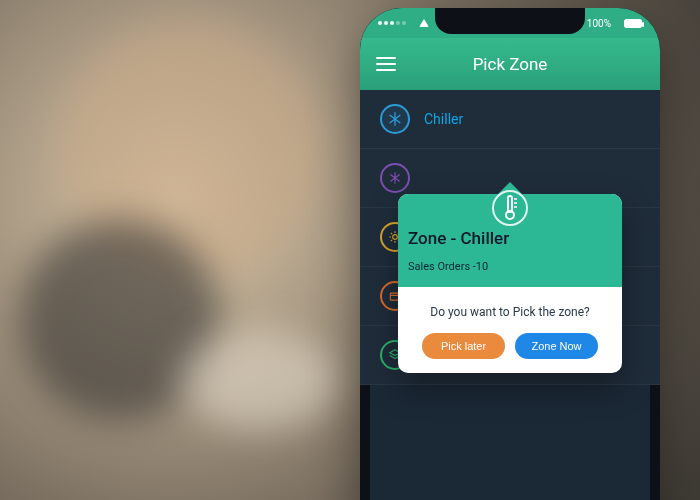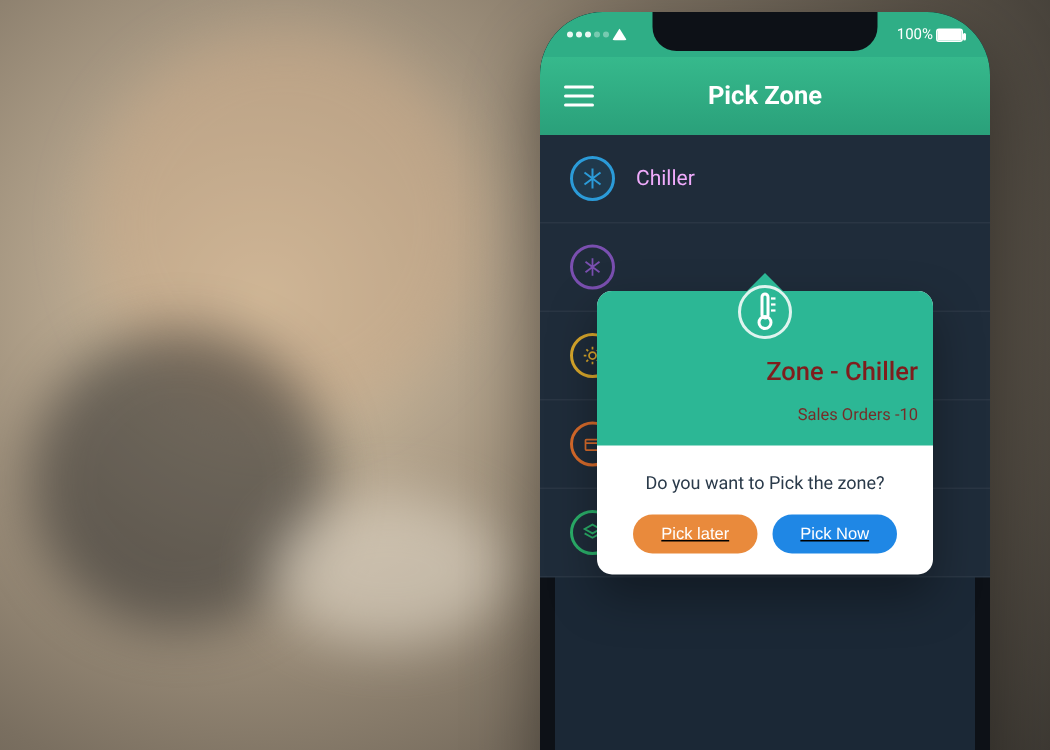--- a/index.html
+++ b/index.html
@@ -29,79 +29,79 @@
     position:absolute; top:0; left:50%; transform:translateX(-50%);
     width:150px; height:26px; background:#0d1117;
     border-bottom-left-radius:16px; border-bottom-right-radius:16px;
     z-index:5;
   }
   .statusbar {
     height:30px; display:flex; align-items:center; justify-content:space-between;
     padding:0 18px; font-size:10px; color:#fff;
     background: linear-gradient(#2fae86,#2fae86);
   }
-  .sb-left, .sb-right { display:flex; align-items:center; gap:2px; }
+  .sb-left, .sb-right { display:flex; align-items:center; gap:13px; }
   .dots { display:flex; gap:2px; }
   .dots span { width:4px; height:4px; border-radius:50%; background:#fff; opacity:.9; }
   .dots span:nth-child(4), .dots span:nth-child(5){ opacity:.35; }
   .wifi { width:0; height:0; border-left:5px solid transparent; border-right:5px solid transparent; border-bottom:8px solid #fff; border-radius:2px; }
   .battery { width:18px; height:9px; border:1px solid #fff; border-radius:2px; position:relative; }
   .battery::after { content:""; position:absolute; right:-3px; top:2px; width:2px; height:5px; background:#fff; border-radius:1px; }
   .battery-fill { background:#fff; height:100%; width:100%; }
 
   .appbar {
     height:52px; background:linear-gradient(#36b98c,#2aa07a);
     display:flex; align-items:center; justify-content:center; position:relative;
-    color:#fff; font-size:17px; font-weight:700;
+    color:#fff; font-size:17px; font-weight:400;
   }
   .hamburger { position:absolute; left:16px; width:20px; height:14px; display:flex; flex-direction:column; justify-content:space-between; cursor:pointer; }
   .hamburger span { height:2px; background:#fff; border-radius:1px; }
 
   .list { background:#1f2c3a; }
   .zone-row {
     display:flex; align-items:center; gap:14px;
     padding:14px 20px; border-bottom:1px solid rgba(255,255,255,.05);
-    color:#f0abfc; font-size:14px;
+    color:#0ea5e9; font-size:14px;
   }
   .zone-icon {
     width:30px; height:30px; border-radius:50%; border:2px solid;
     display:flex; align-items:center; justify-content:center; flex-shrink:0;
   }
   .ic-blue   { border-color:#2b9bd8; color:#2b9bd8; background:rgba(43,155,216,.12); }
   .ic-purple { border-color:#7a4fb0; color:#7a4fb0; }
   .ic-yellow { border-color:#d8a72b; color:#d8a72b; }
   .ic-orange { border-color:#d86b2b; color:#d86b2b; }
   .ic-green  { border-color:#2bb06a; color:#2bb06a; }
 
   
   .modal {
     position:absolute; left:50%; top:186px; transform:translateX(-50%);
     width:224px; background:#fff; border-radius:10px;
     box-shadow:0 14px 32px rgba(0,0,0,.35);
     overflow:visible;
   }
   .modal-head {
-    background:#2cb795; color:#7f1d1d; text-align:right;
+    background:#2cb795; color:#0f172a; text-align:left;
     border-top-left-radius:10px; border-top-right-radius:10px;
-    padding:44px 10px 14px; position:relative;
+    padding:34px 10px 14px; position:relative;
   }
   .modal-head::before {
     content:""; position:absolute; top:-12px; left:50%; transform:translateX(-50%);
     width:0; height:0; border-left:12px solid transparent; border-right:12px solid transparent;
     border-bottom:12px solid #2cb795;
   }
   .thermo {
     position:absolute; top:-6px; left:50%; transform:translateX(-50%);
     width:40px; height:40px;
   }
   .modal-title { font-size:17px; font-weight:500; }
   .modal-sub { font-size:11px; opacity:.9; margin-top:12px; }
   .modal-body { padding:18px 24px 14px; text-align:center; }
   .modal-q { font-size:12px; color:#2a3a4a; margin-bottom:14px; }
-  .btn-row { display:flex; gap:10px; justify-content:center;text-decoration:underline; }
+  .btn-row { display:flex; gap:10px; justify-content:center; }
   .pill {
     border:none; border-radius:16px; padding:7px 0; width:88px;
     font-size:11px; color:#fff; cursor:pointer; font-weight:500;
   }
   .pill-orange { background:#e98a3c; }
   .pill-blue   { background:#1f87e5; }
 </style>
 </head>
 <body>
 
@@ -197,17 +197,17 @@
         <line x1="24" y1="15" x2="27" y2="15" stroke="#fff" stroke-width="1.5"></line>
         <line x1="24" y1="19" x2="27" y2="19" stroke="#fff" stroke-width="1.5"></line>
       </svg>
       <div class="modal-title">Zone - Chiller</div>
       <div class="modal-sub">Sales Orders -10</div>
     </div>
     <div class="modal-body">
       <div class="modal-q">Do you want to Pick the zone?</div>
       <div class="btn-row">
         <button class="pill pill-orange">Pick later</button>
-        <button class="pill pill-blue">Pick Now</button>
+        <button class="pill pill-blue">Zone Now</button>
       </div>
     </div>
   </div>
 </div>
 
 </body></html>

